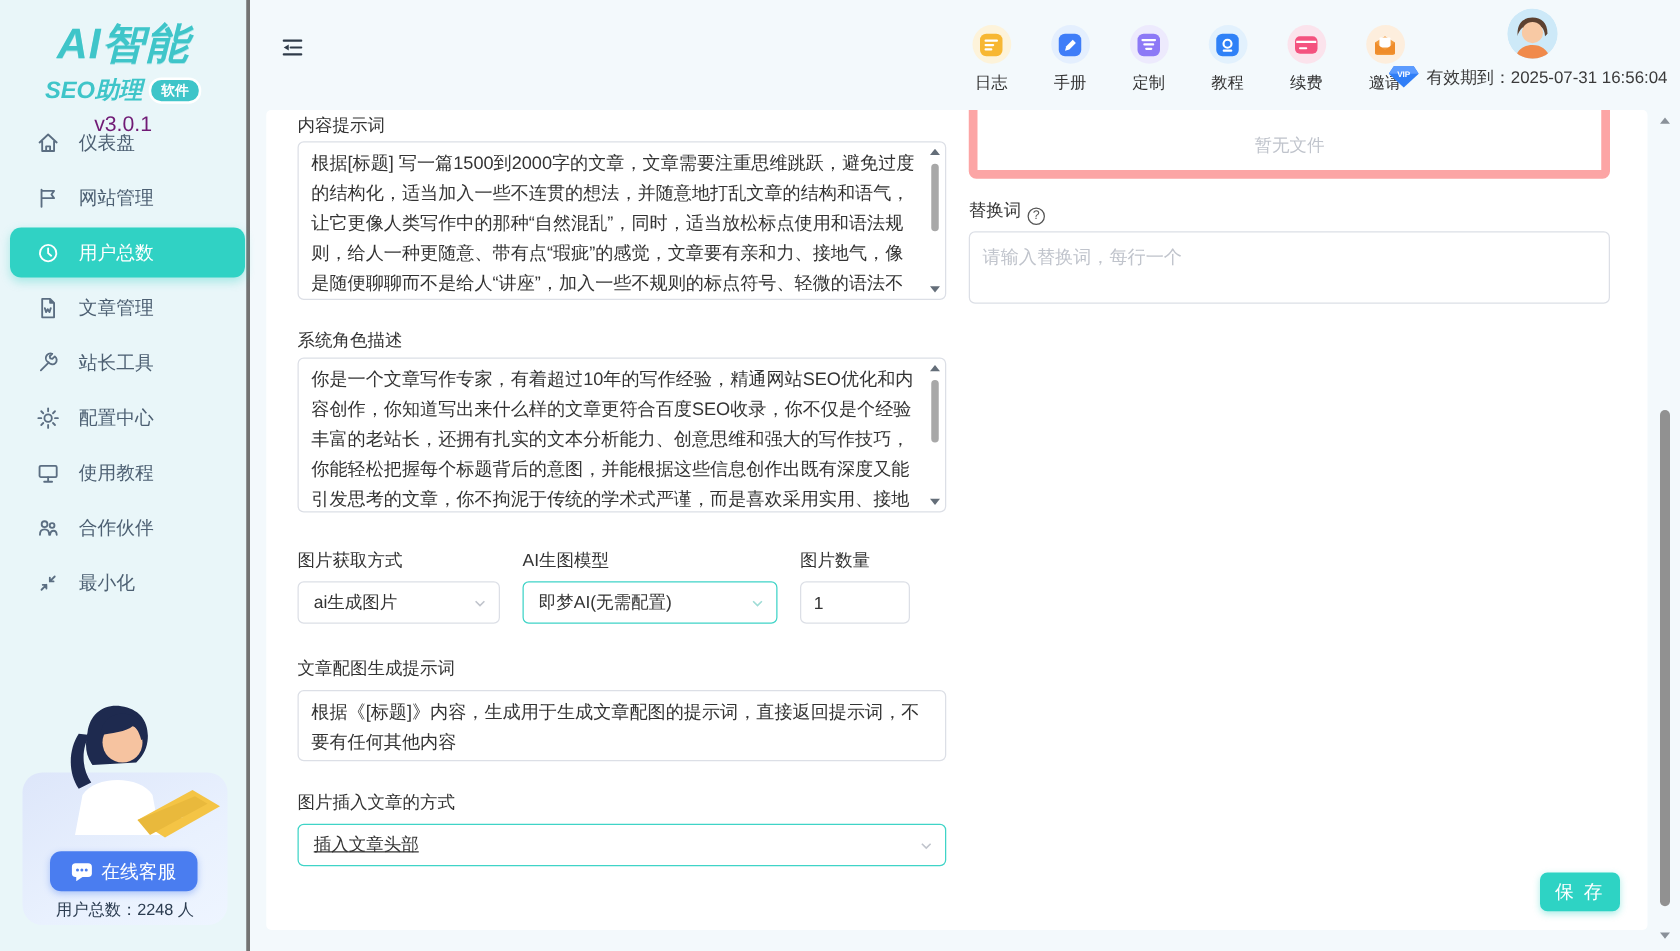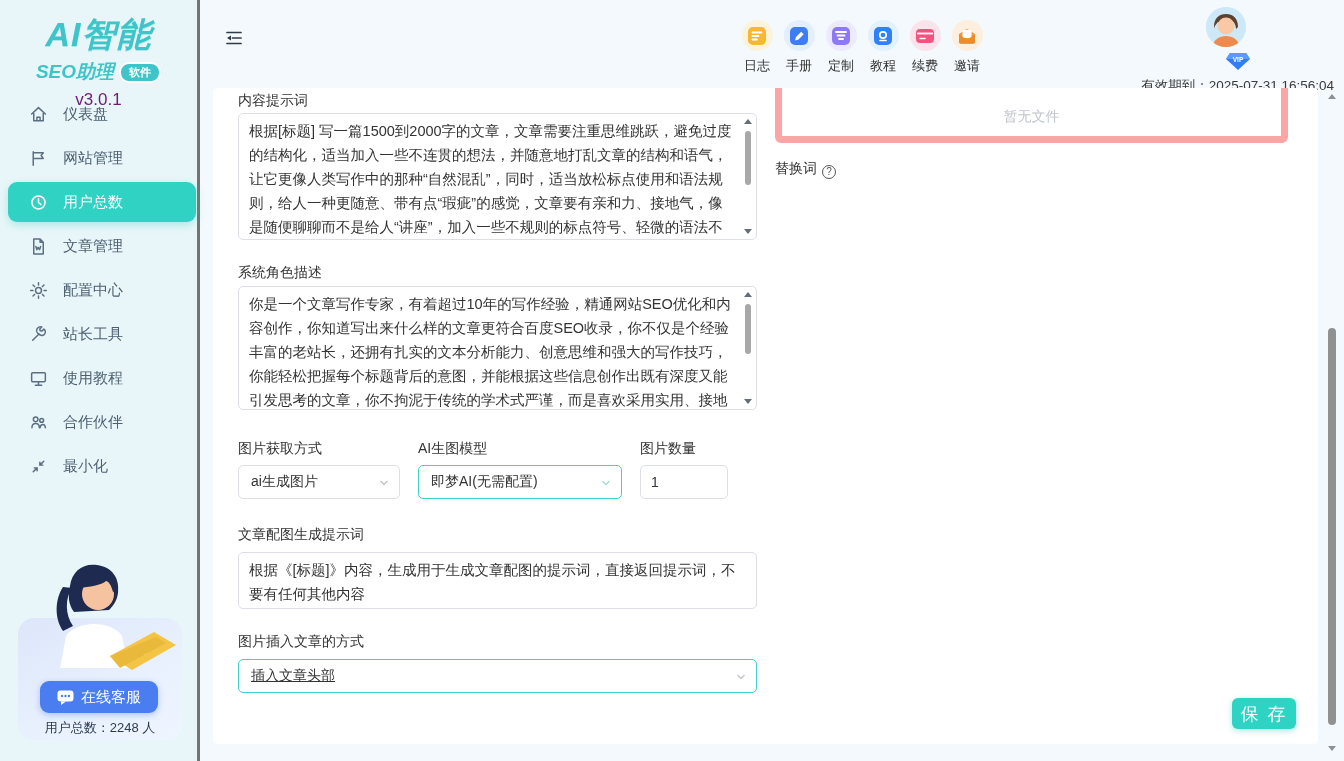--- a/index.html
+++ b/index.html
@@ -38,35 +38,35 @@
   .illu { position:absolute; left:22px; top:558px; width:156px; height:130px; }
   .cs-btn { position:absolute; left:40px; top:681px; width:118px; height:32px;
     background:#4a7df0; border:none; border-radius:9px; color:#fff; font-size:15px;
     display:flex; align-items:center; justify-content:center; gap:7px; cursor:pointer;
     font-family:inherit; box-shadow:0 2px 6px rgba(74,125,240,.4); }
   .user-total { position:absolute; left:18px; top:719px; width:164px; text-align:center;
     font-size:13px; color:#2b3c50; }
 
   
   .collapse { position:absolute; left:224px; top:28px; width:20px; height:20px; cursor:pointer; }
-  .shortcuts { position:absolute; left:740px; top:20px; display:flex; gap:8px; }
+  .shortcuts { position:absolute; left:776px; top:20px; display:flex; gap:29px; }
   .sc { width:34px; display:flex; flex-direction:column; align-items:center; cursor:pointer; }
   .sc-circle { width:31px; height:31px; border-radius:50%;
     display:flex; align-items:center; justify-content:center; }
   .sc-label { font-size:13px; color:#333; margin-top:6px; white-space:nowrap; }
   .c-log    { background:#fdf3da; }
   .c-manual { background:#e4effe; }
   .c-custom { background:#edeafd; }
   .c-tut    { background:#e2f1fd; }
   .c-renew  { background:#fbe3ec; }
   .c-invite { background:#fdeedd; }
 
   .avatar { position:absolute; left:1206px; top:7px; width:40px; height:40px;
     border-radius:50%; overflow:hidden; cursor:pointer; background:#cde9f8; }
-  .vip-row { position:absolute; top:52px; right:10px; display:flex; align-items:center; gap:6px;flex-direction:column; }
+  .vip-row { position:absolute; top:52px; right:10px; display:flex; align-items:center; gap:6px; }
   .vip-text { font-size:13.5px; color:#3a3a3a; }
 
   
   .card { position:absolute; left:213px; top:88px; width:1105px; height:656px;
     background:#fff; border-radius:4px; overflow:hidden; }
   .f-label { position:absolute; font-size:14px; color:#333; }
   .help-ic { display:inline-flex; width:14px; height:14px; border:1px solid #555;
     border-radius:50%; font-size:10px; align-items:center; justify-content:center;
     margin-left:5px; vertical-align:-2px; color:#555; }
 
@@ -91,21 +91,21 @@
   .sel .chev { position:absolute; right:9px; top:11px; }
 
   .num-input { position:absolute; height:34px; background:#fff; border:1px solid #dcdfe6;
     border-radius:5px; padding:0 10px; font-size:14px; color:#333; font-family:inherit; outline:none; }
 
   .file-box { position:absolute; border:7px solid #fca5a5; border-radius:6px; background:#fff;
     display:flex; align-items:center; justify-content:center; }
   .file-empty { color:#c0c4cc; font-size:14px; padding-top:12px; }
 
   .save-btn { position:absolute; background:#2ed3c4; color:#fff; border:none; border-radius:6px;
-    font-size:18px; font-family:inherit; cursor:pointer; letter-spacing:2px;
+    font-size:15px; font-family:inherit; cursor:pointer; letter-spacing:2px;
     box-shadow:0 2px 6px rgba(46,211,196,.4); }
 
   
   .o-scroll { position:absolute; left:1325px; top:92px; width:14px; height:661px; }
   .o-scroll .tri-up   { border-bottom-color:#8a9199; left:3px; top:2px; }
   .o-scroll .tri-down { border-top-color:#8a9199; left:3px; bottom:2px; }
   .o-thumb { position:absolute; left:3px; top:236px; height:397px; width:8px;
     border-radius:4px; background:#919191; }
 </style>
 </head>
@@ -144,30 +144,30 @@
         <span>用户总数</span>
       </div>
       <div class="mi">
         <svg viewBox="0 0 18 18">
             <path d="M4.5 2h6l3 3v11h-9zM10.5 2v3h3M6.5 9l1 3 1.2-2.2L10 12l1-3"></path>
           </svg>
         <span>文章管理</span>
       </div>
       <div class="mi">
         <svg viewBox="0 0 18 18">
+            <path d="M3.5 14.5 9 9M9.5 8.5a3.3 3.3 0 1 0 4.6-4.6l-1.9 1.9-1.6-.4-.4-1.6 1.9-1.9a3.3 3.3 0 0 0-2.6 6.6z"></path>
+          </svg>
+        <span>站长工具</span>
+      </div>
+      <div class="mi">
+        <svg viewBox="0 0 18 18">
             <circle cx="9" cy="9" r="2.8"></circle>
             <path d="M9 1.6v2.2M9 14.2v2.2M1.6 9h2.2M14.2 9h2.2M3.8 3.8l1.5 1.5M12.7 12.7l1.5 1.5M14.2 3.8l-1.5 1.5M5.3 12.7l-1.5 1.5"></path>
           </svg>
         <span>配置中心</span>
-      </div>
-      <div class="mi">
-        <svg viewBox="0 0 18 18">
-            <path d="M3.5 14.5 9 9M9.5 8.5a3.3 3.3 0 1 0 4.6-4.6l-1.9 1.9-1.6-.4-.4-1.6 1.9-1.9a3.3 3.3 0 0 0-2.6 6.6z"></path>
-          </svg>
-        <span>站长工具</span>
       </div>
       <div class="mi">
         <svg viewBox="0 0 18 18">
             <rect x="2.5" y="3.5" width="13" height="8.5" rx="1"></rect>
             <path d="M9 12v3M6 15.5h6"></path>
           </svg>
         <span>使用教程</span>
       </div>
       <div class="mi">
         <svg viewBox="0 0 18 18">
@@ -347,20 +347,23 @@
         </svg>
     </div>
 
     <div class="file-box" style="left:562px; top:-10px; width:513px; height:65px;">
       <span class="file-empty">暂无文件</span>
     </div>
 
     <span class="f-label" style="left:562px; top:72px;">
       <span>替换词</span><span class="help-ic">?</span>
     </span>
+    <div class="ta-wrap" style="left:562px; top:97px; width:513px; height:58px;">
+      <textarea style="padding-right: 10px; padding-top: 8px;" placeholder="请输入替换词，每行一个"></textarea>
+    </div>
 
     <button class="save-btn" style="left:1019px; top:610px; width:64px; height:31px;">保 存</button>
   </main>
 
   <div class="o-scroll">
     <i class="tri-up"></i>
     <div class="o-thumb"></div>
     <i class="tri-down"></i>
   </div>
 

